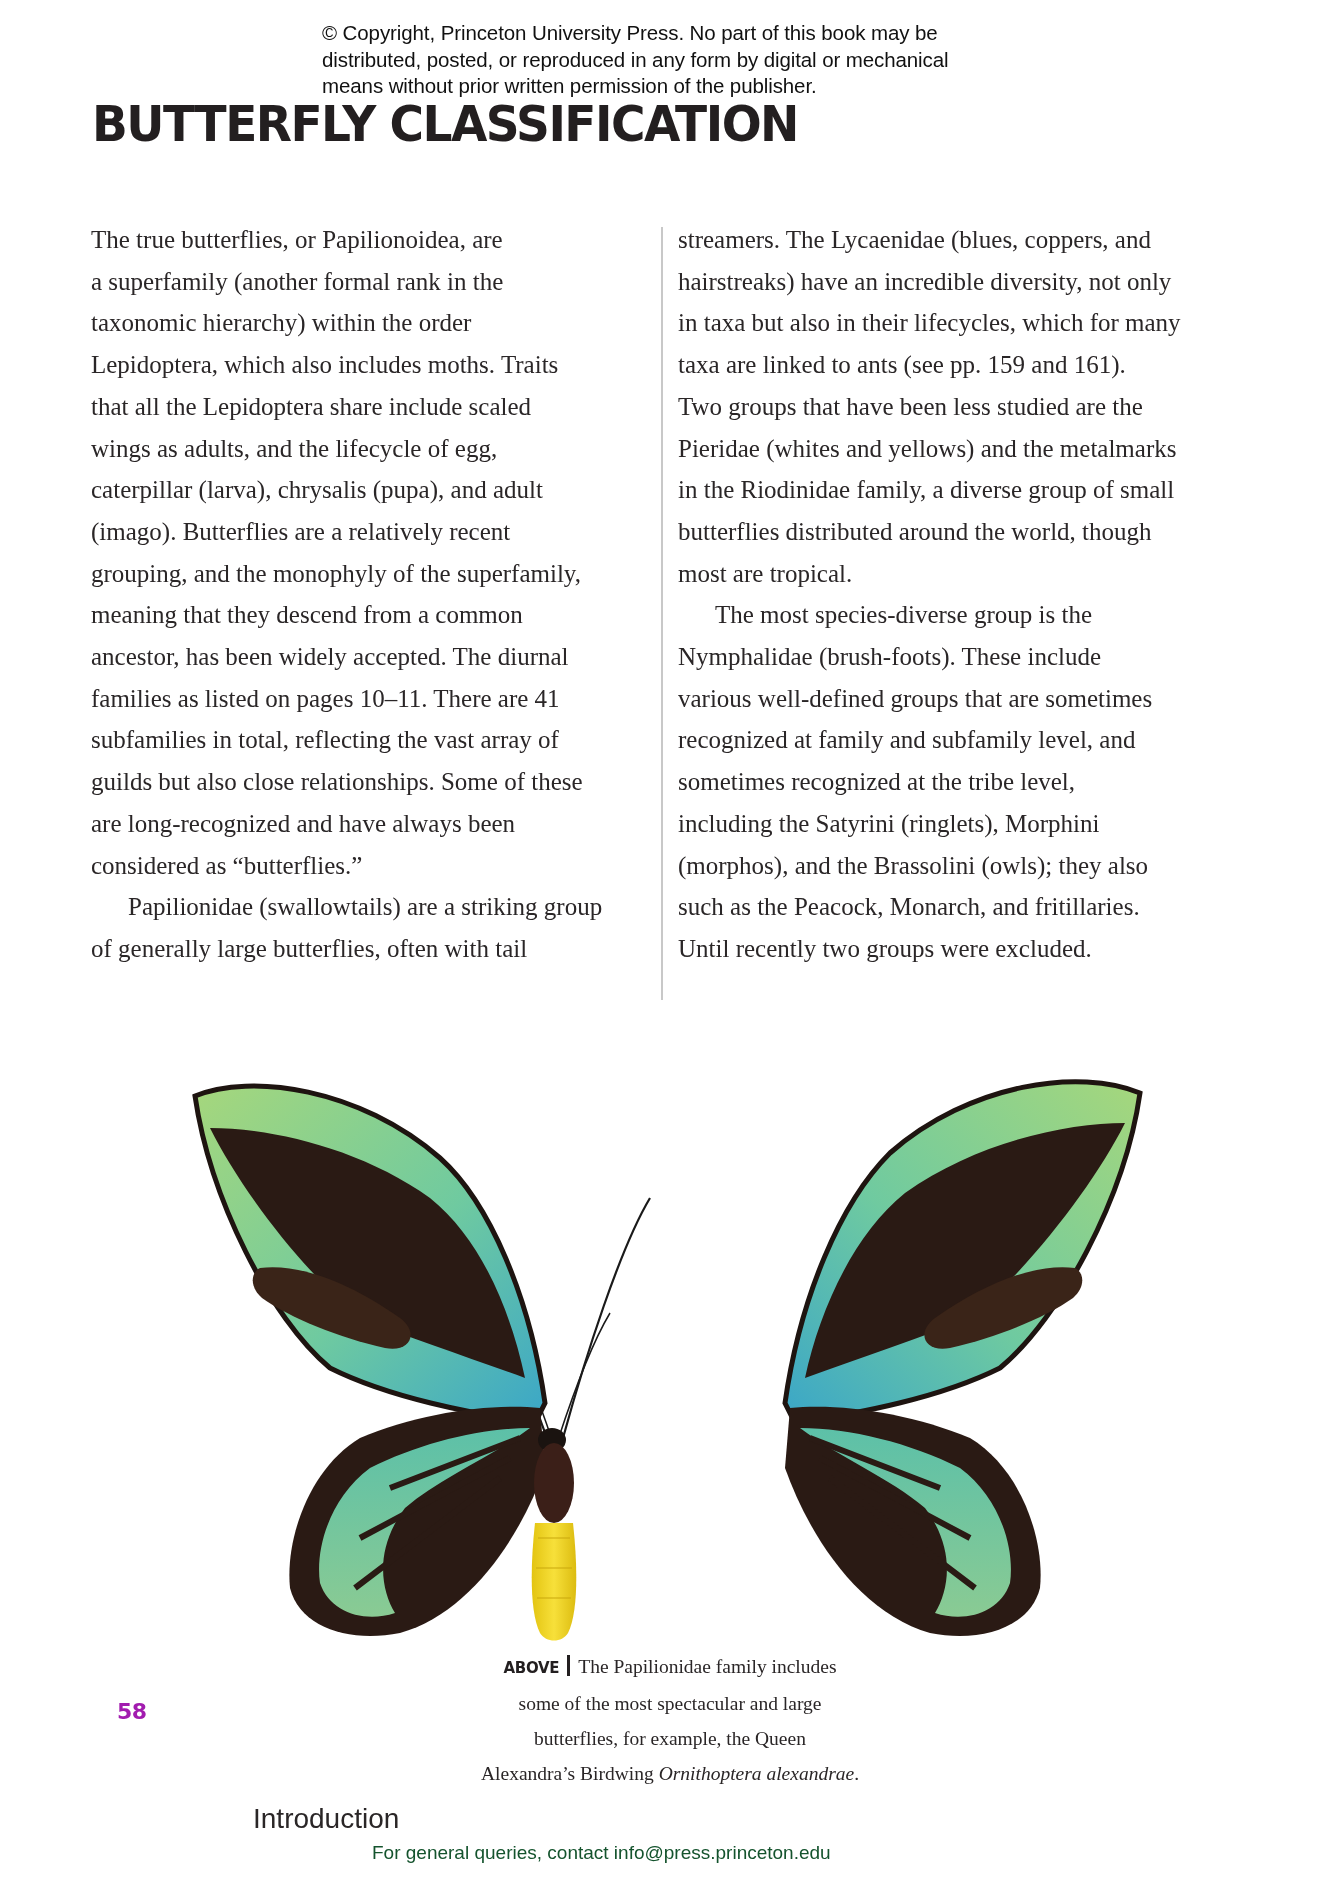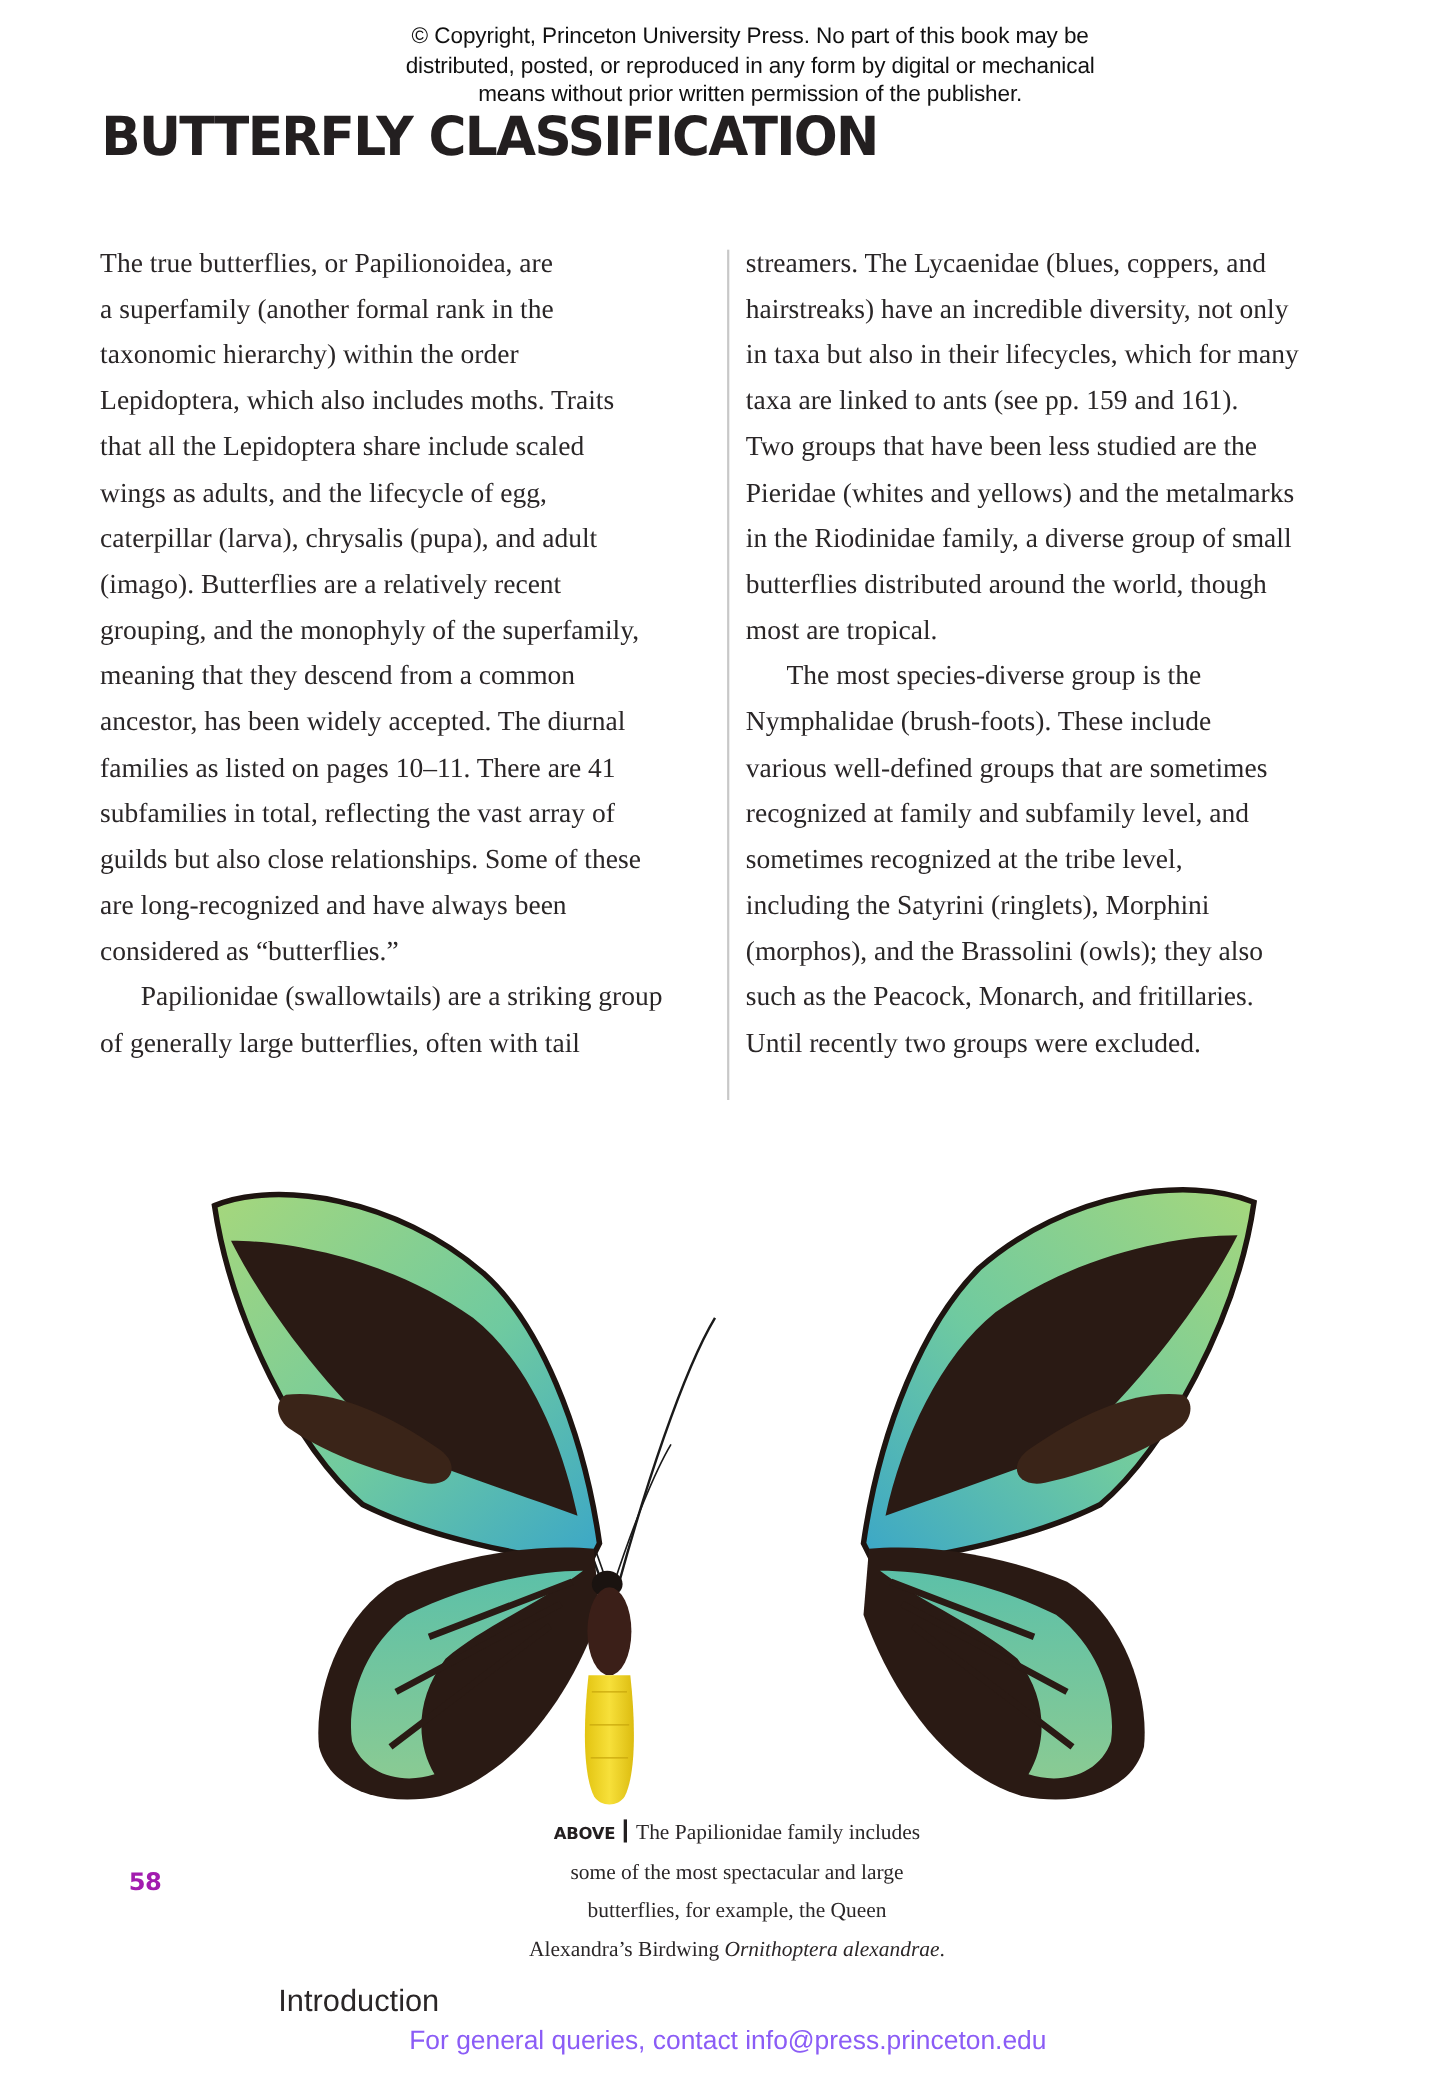--- a/index.html
+++ b/index.html
@@ -18,21 +18,20 @@
       position: absolute;
       left: 322px;
       top: 20px;
       width: 720px;
       font-family: "Liberation Sans", sans-serif;
       font-size: 20.5px;
       line-height: 26.5px;
       color: #111;
       white-space: pre-line;
       letter-spacing: -0.1px;
-      text-align: center;
     }
     .page-title {
       position: absolute;
       left: 92px;
       top: 95px;
       margin: 0;
       font-family: "DejaVu Sans", sans-serif;
       font-weight: 900;
       font-size: 49px;
       letter-spacing: -1.6px;
@@ -130,22 +129,22 @@
       top: 1803px;
       font-family: Liberation Sans, sans-serif;
       font-size: 28px;
       color: #2a2627;
     }
     .footer-contact {
       position: absolute;
       left: 372px;
       top: 1842px;
       font-family: "Liberation Sans", sans-serif;
-      font-size: 24px;
-      color: #8b5cf6;
+      font-size: 19px;
+      color: #14532d;
     }
   </style>
 </head>
 <body>
 
 <div class="copyright">© Copyright, Princeton University Press. No part of this book may be
 distributed, posted, or reproduced in any form by digital or mechanical
 means without prior written permission of the publisher.</div>
 
 <h1 class="page-title">BUTTERFLY CLASSIFICATION</h1>

